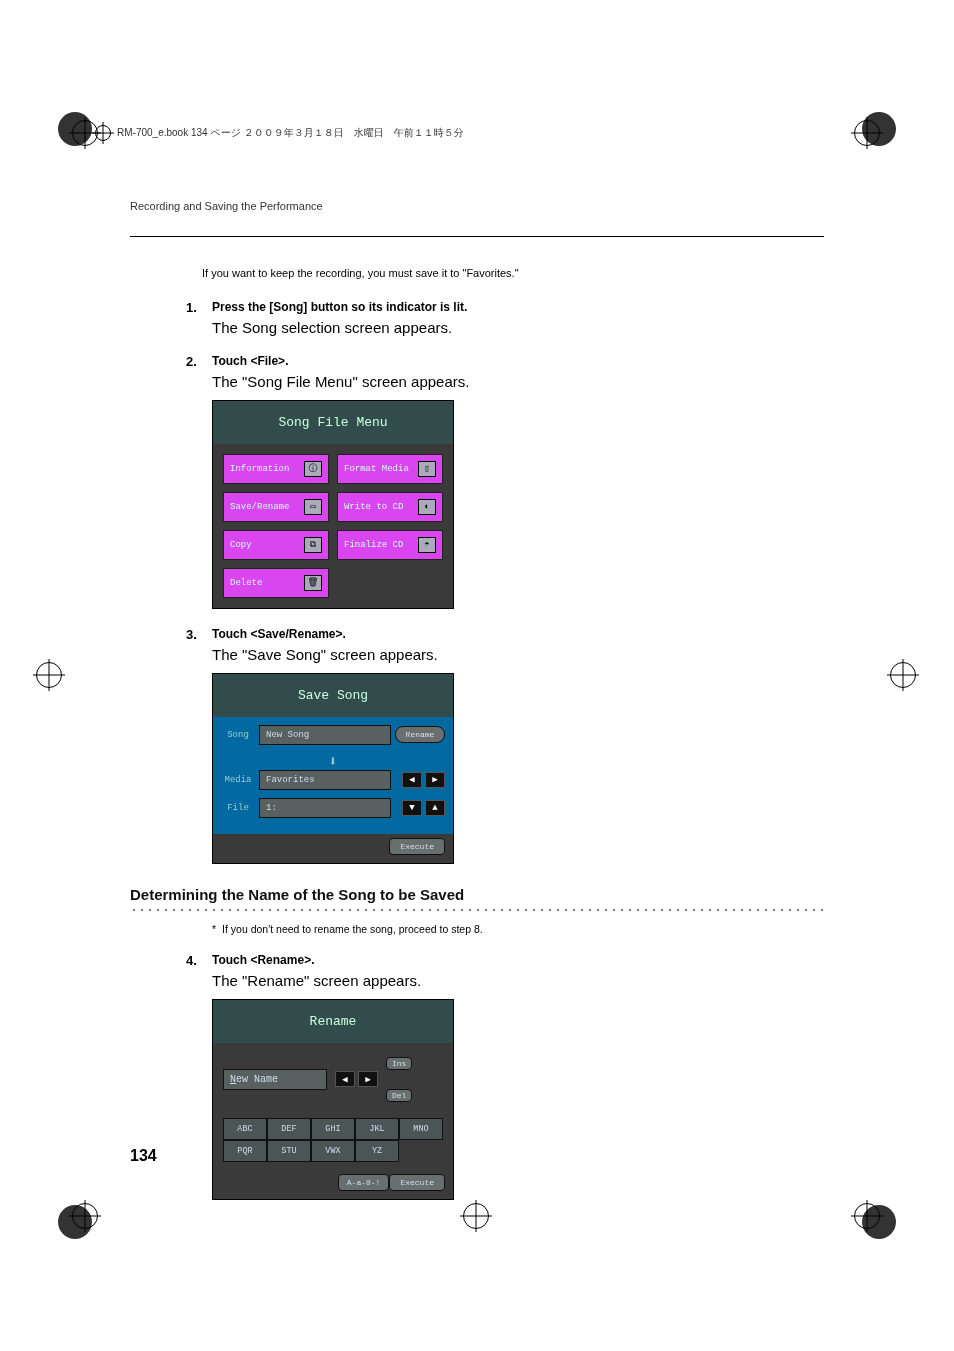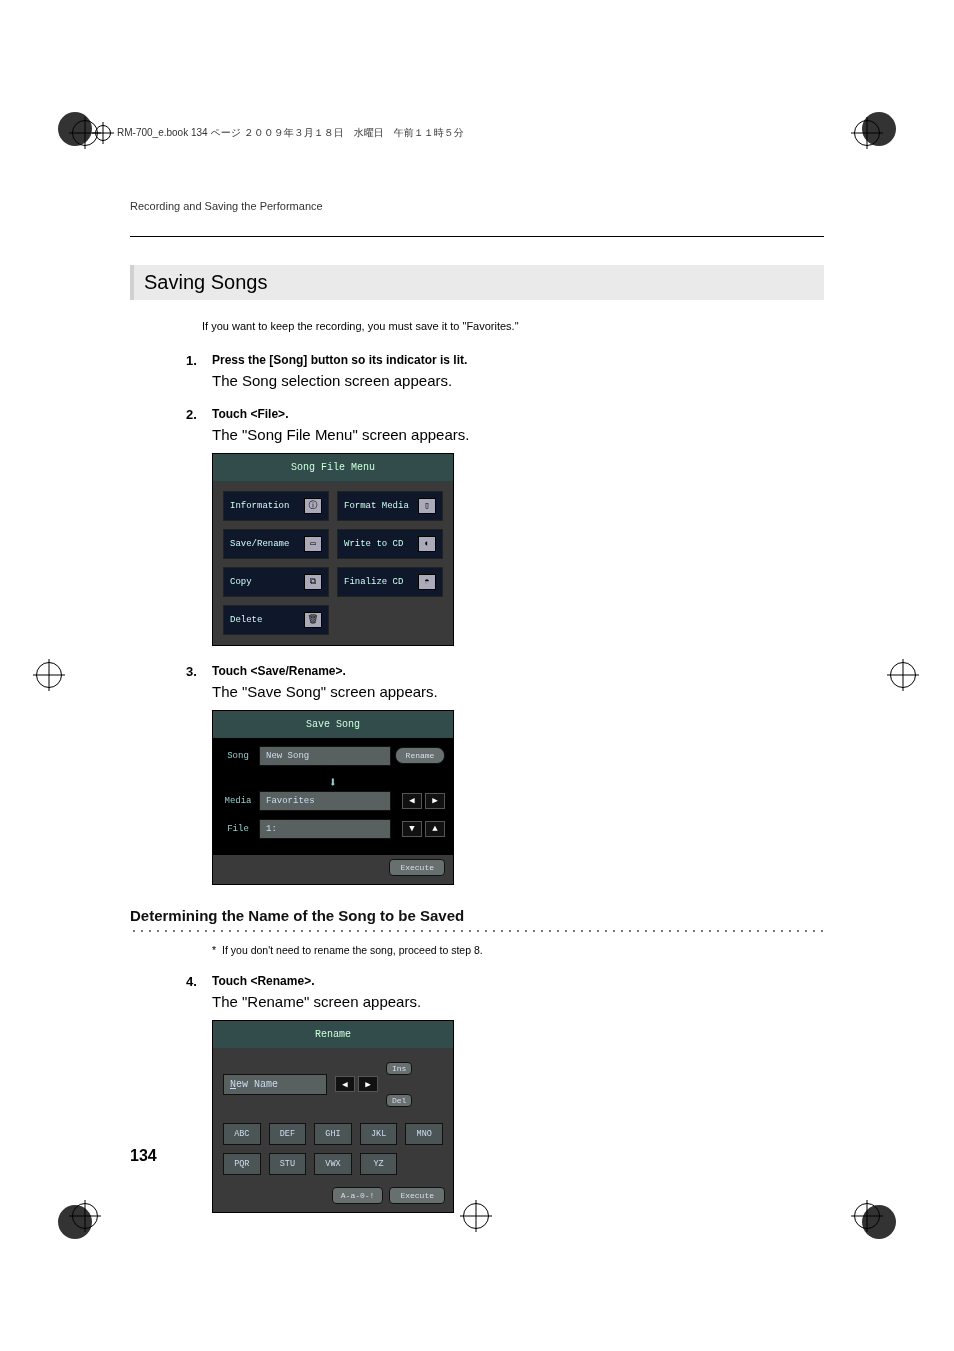--- a/index.html
+++ b/index.html
@@ -131,47 +131,47 @@
     background: #333;
     border: 1px solid #000;
     font-family: "Courier New", monospace;
     font-size: 9px;
     color: #cfe;
   }
   .panel-title {
     text-align: center;
     background: #324b4b;
     color: #cfd;
-    padding: 8px 0;
-    font-size: 10px;
+    padding: 14px 0;
+    font-size: 13px;
   }
   .menu-grid {
     display: grid;
     grid-template-columns: 1fr 1fr;
     gap: 8px;
     padding: 10px;
     background: #3a3a3a;
   }
   .menu-cell {
-    background: #0f172a;
+    background: #d946ef;
     border: 1px solid #222;
     padding: 5px 6px;
     display: flex;
     justify-content: space-between;
     align-items: center;
     min-height: 18px;
   }
   .menu-cell.empty { background: #3a3a3a; border: 1px solid #3a3a3a; }
   .menu-icon {
     width: 16px; height: 14px; background: #aab; border: 1px solid #000;
     display: inline-flex; align-items: center; justify-content: center;
     font-size: 9px; color: #000;
   }
 
-  .save-body { padding: 8px; background: #000000; }
+  .save-body { padding: 8px; background: #0369a1; }
   .save-row {
     display: grid;
     grid-template-columns: 34px 1fr 50px;
     gap: 4px;
     align-items: center;
     margin-bottom: 8px;
   }
   .save-label { color: #9cc; font-size: 9px; text-align: center; }
   .save-field {
     background: #586060;
@@ -201,31 +201,31 @@
   .rename-field {
     background: #586060; border: 1px solid #111; padding: 4px 6px; color: #cde; font-size: 10px;
     width: 90px;
   }
   .rename-field u { text-decoration: underline; }
   .ins-del { display: flex; flex-direction: column; gap: 19px; }
   .ins-del .btn { padding: 1px 5px; border-radius: 4px; font-size: 8px; }
   .key-grid {
     display: grid;
     grid-template-columns: repeat(5, 1fr);
-    gap: 8px;
+    gap: 0;
     padding: 6px 10px;
     background: #3a3a3a;
   }
   .key {
     background: #4c5555; border: 1px solid #111; color: #cde;
     text-align: center; padding: 5px 0; font-size: 8.5px;
   }
   .key.blank { background: #3a3a3a; border: 1px solid #3a3a3a; }
   .rename-footer {
-    display: flex; justify-content: flex-end; gap: 6px;
+    display: flex; justify-content: flex-end; gap: 0;
     padding: 6px 8px 8px; background: #3a3a3a;
   }
 </style>
 </head>
 <body>
 
 <div class="dark-circle tl"></div>
 <div class="dark-circle tr"></div>
 <div class="dark-circle bl"></div>
 <div class="dark-circle br"></div>
@@ -240,21 +240,20 @@
 
 <div class="header-line">
   <span class="crosshair"></span>
   <span>RM-700_e.book  134 ページ  ２００９年３月１８日　水曜日　午前１１時５分</span>
 </div>
 
 <div class="content">
   <div class="running-head">Recording and Saving the Performance</div>
   <div class="rule"></div>
 
-  <div class="section-title">Saving Songs</div>
 
   <p class="para">If you want to keep the recording, you must save it to "Favorites."</p>
 
   <div class="step">
     <div class="step-num">1.</div>
     <div class="step-title">Press the [Song] button so its indicator is lit.</div>
   </div>
   <div class="step-body">The Song selection screen appears.</div>
 
   <div class="step">

